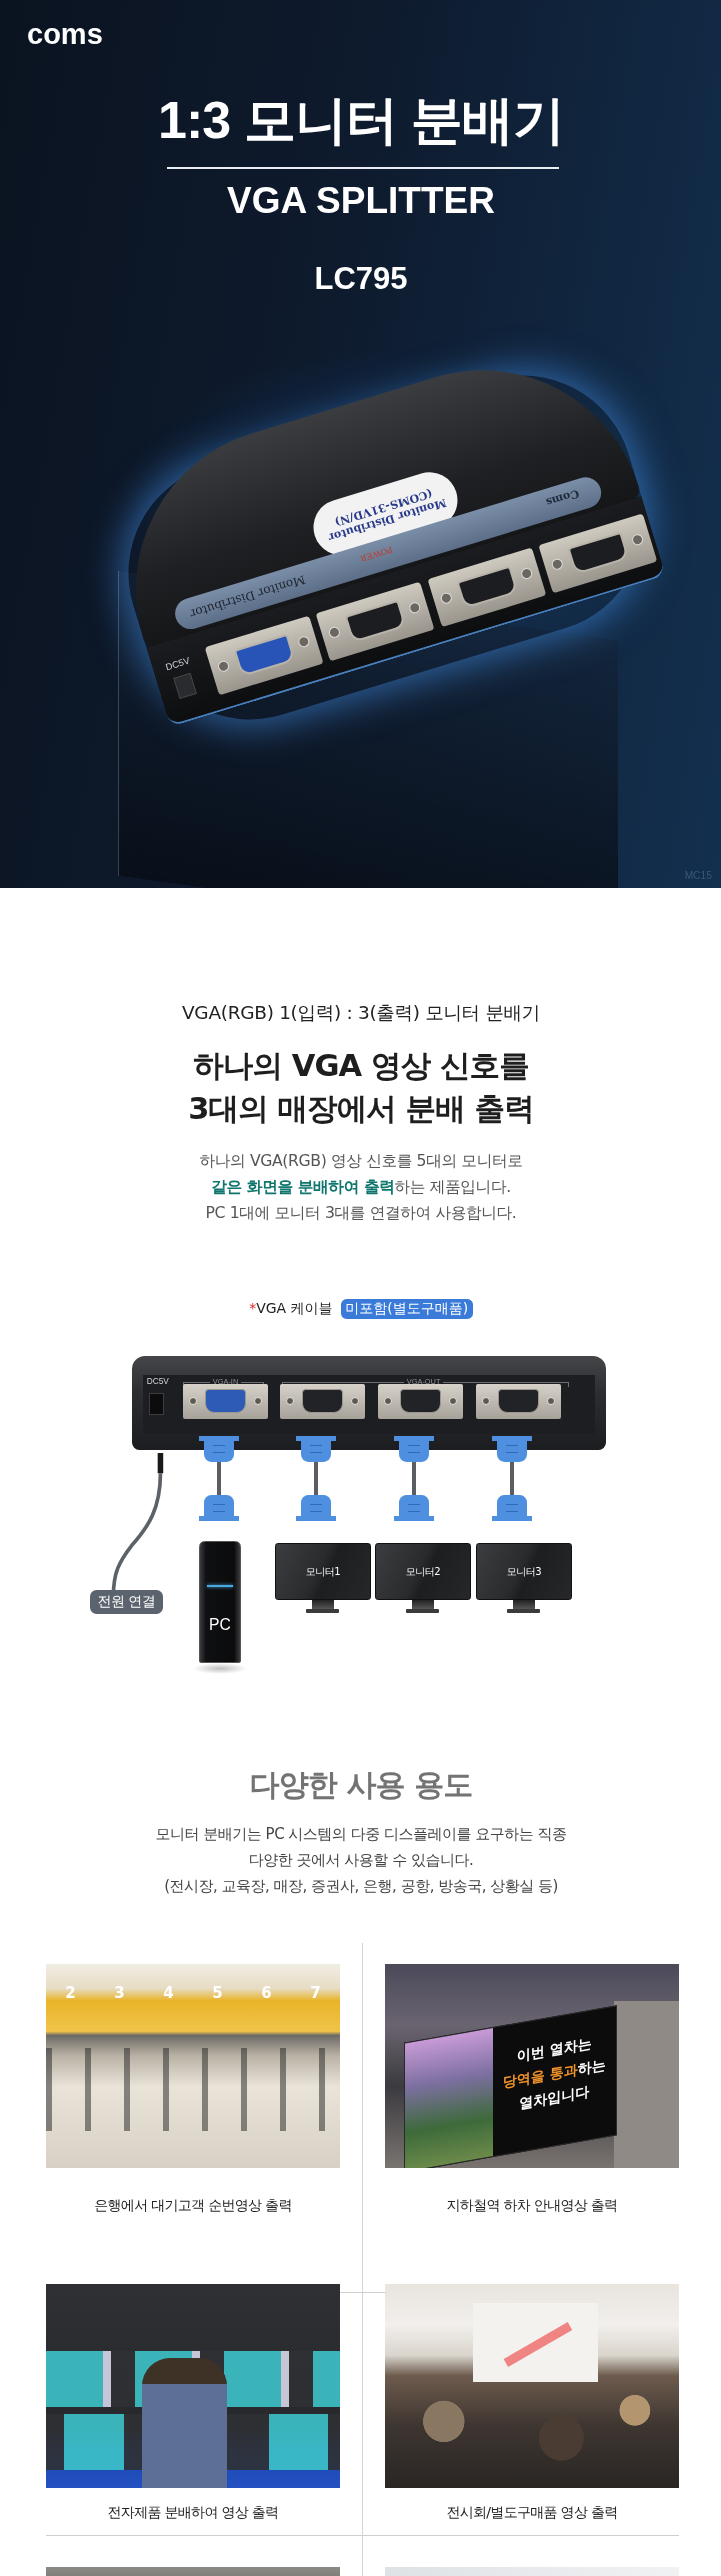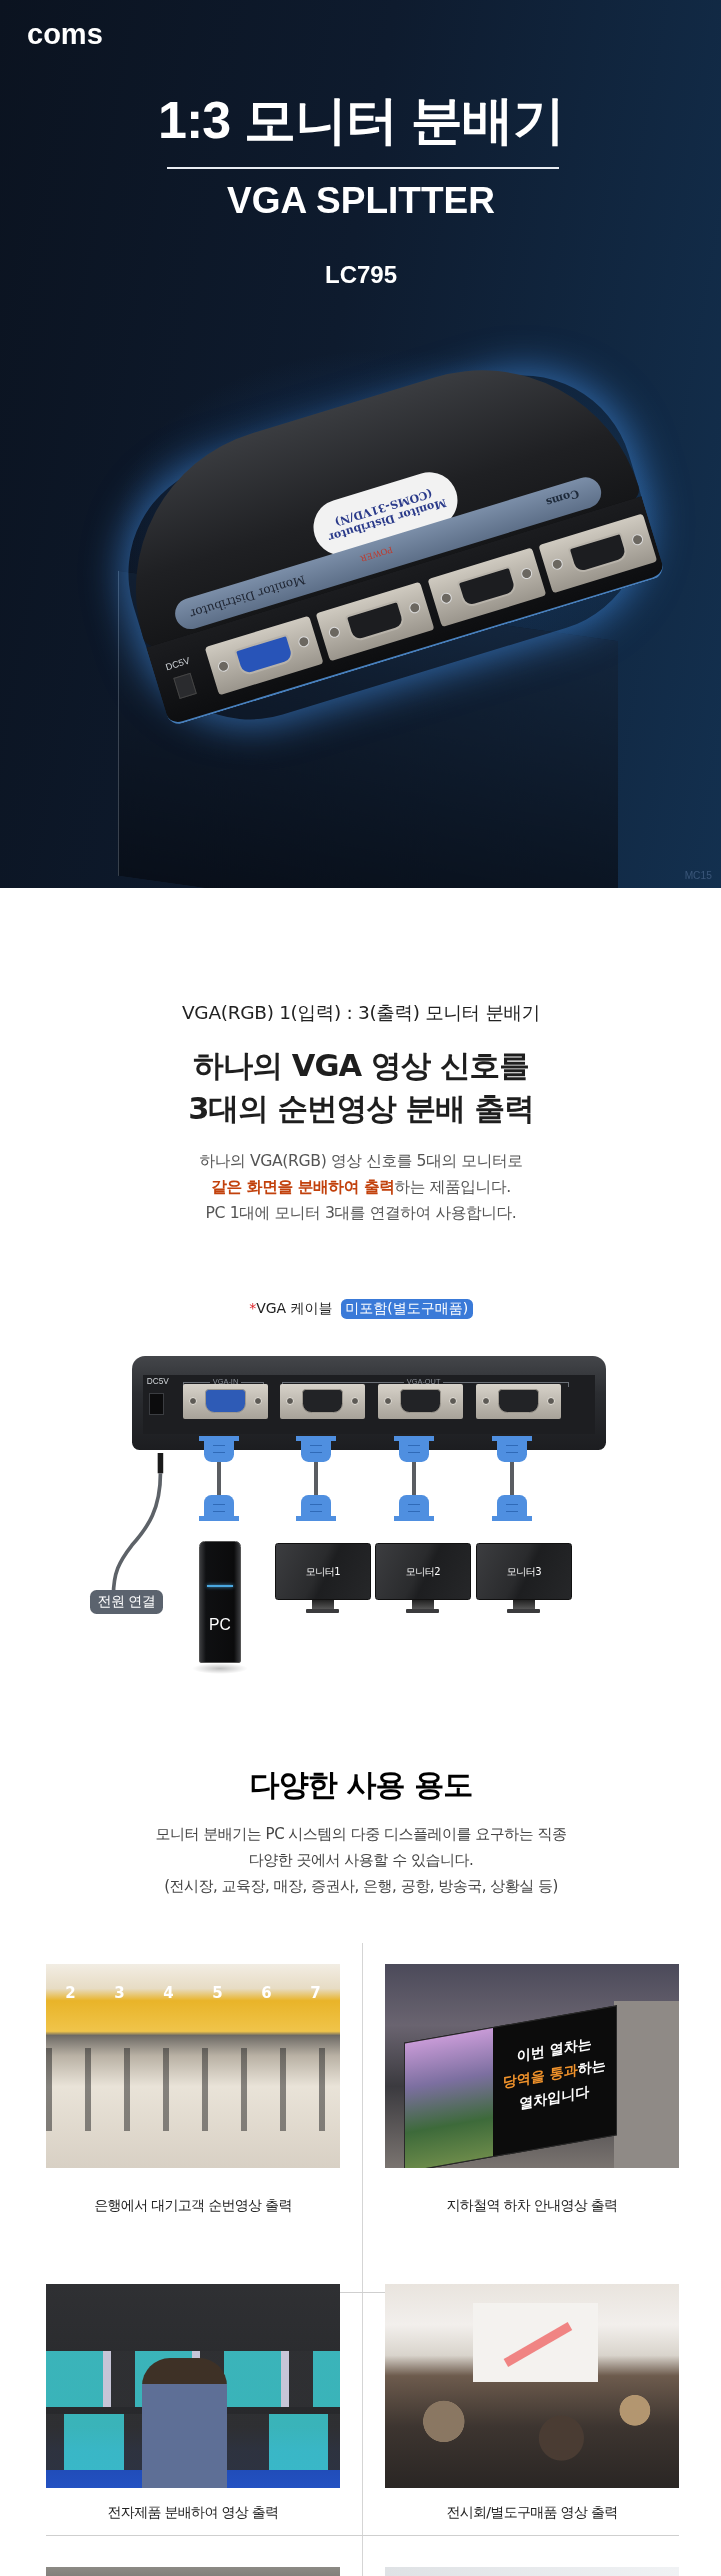--- a/index.html
+++ b/index.html
@@ -25,21 +25,21 @@
   }
   .hero .rule {
     position: absolute; left: 167px; width: 392px; top: 167px; height: 1.9px; background: #e9edf3;
   }
   .hero .subtitle {
     position: absolute; left: 0; right: 0; top: 180px; text-align: center; color: #fff;
     font-family: "Liberation Sans", sans-serif; font-weight: bold; font-size: 37px; letter-spacing: 0px;
   }
   .hero .model {
     position: absolute; left: 0; right: 0; top: 261px; text-align: center; color: #fff;
-    font-family: "Liberation Sans", sans-serif; font-weight: bold; font-size: 24px;
+    font-family: "Liberation Sans", sans-serif; font-weight: bold; font-size: 31px;
   }
   .hero .watermark {
     position: absolute; right: 10.2px; top: 870px; font-size: 10.2px; color: #3a5679;
     font-family: "Liberation Sans", sans-serif;
   }
   
   .hero .glass {
     position: absolute; left: 118px; top: 606px; width: 500px; height: 305px;
     border-left: 1.9px solid rgba(200,210,225,0.25);
     background: linear-gradient(180deg, rgba(20,35,55,0.6), rgba(8,14,24,0.9));
@@ -82,21 +82,21 @@
     background: linear-gradient(180deg, #cfcac0, #9a958c); display: flex; align-items: center; justify-content: center;
   }
   .port .screw { position: absolute; top: 18.5px; width: 11px; height: 11px; border-radius: 50%; background: #6b6760; border: 1.9px solid #ddd; }
   .port .screw.l { left: 7.4px; } .port .screw.r { right: 7.4px; }
   .port .socket { width: 56px; height: 28px; background: #1c1d20; border-radius: 3.7px 3.7px 11px 11px; border: 2.8px solid #b8b3aa; }
   .port.in .socket { background: #2854b8; }
   .intro-abs { position: absolute; left: 0; right: 0; text-align: center; }
   .intro-lead { top: 1000px; font-size: 18.5px; color: #222; letter-spacing: -0.3px; }
   .intro-heading { top: 1044px; font-size: 30.5px; font-weight: bold; color: #1e1e1e; line-height: 43px; letter-spacing: -0.9px; }
   .intro-body { top: 1148px; font-size: 15.7px; color: #555; line-height: 26px; letter-spacing: -0.4px; }
-  .intro-body b { color: #c2410c; }
+  .intro-body b { color: #0f766e; }
 
   
   .note { top: 1299px; font-size: 14px; color: #222; }
   .note .star { color: #e0262b; }
   .note .badge {
     display: inline-block; background: #3a7ad8; color: #fff; padding: 0.9px 4.6px; border-radius: 5.6px; margin-left: 3.7px;
   }
   .d-body {
     position: absolute; left: 132px; top: 1356px; width: 474px; height: 94px;
     background: linear-gradient(180deg, #44464a 0%, #2b2d31 40%, #1c1d20 100%);
@@ -145,21 +145,21 @@
   .monitor .screen {
     position: absolute; left: 0; top: 0; width: 96px; height: 57px; border-radius: 2.8px;
     background: linear-gradient(115deg, #3c3d40 0%, #2a2b2d 45%, #1d1e20 55%, #262729 100%);
     border: 0.9px solid #111; display: flex; align-items: center; justify-content: center;
   }
   .monitor .screen span { color: #fff; font-size: 10px; letter-spacing: -0.5px; }
   .monitor .stand { position: absolute; left: 37px; top: 57px; width: 22px; height: 9.3px; background: linear-gradient(180deg, #222, #555); }
   .monitor .foot { position: absolute; left: 31px; top: 66px; width: 33px; height: 3.7px; background: #3b3b3d; border-radius: 0.9px; }
 
   
-  .usage-title { top: 1765px; font-size: 30px; font-weight: bold; color: #000000; letter-spacing: -0.9px; }
+  .usage-title { top: 1765px; font-size: 30px; font-weight: bold; color: #737373; letter-spacing: -0.9px; }
   .usage-desc { top: 1821px; font-size: 15px; color: #444; line-height: 26px; letter-spacing: -0.5px; }
 
   .grid { position: absolute; left: 46px; top: 1943px; width: 633px; }
   .grid .vline { position: absolute; left: 316px; top: 0; width: 0.9px; height: 648px; background: #d5d5d5; }
   .cell { position: absolute; width: 294px; }
   .cell .photo { position: absolute; left: 0; top: 0; width: 294px; height: 204px; overflow: hidden; }
   .cell .caption { position: absolute; left: -18.5px; right: -18.5px; top: 239px; text-align: center; font-size: 14px; color: #222; letter-spacing: -0.7px; }
   .hline { position: absolute; height: 0.9px; background: #cfcfcf; }
 
   
@@ -243,21 +243,21 @@
 
   <div class="watermark">MC15</div>
 </section>
 
 <div style="position:relative; width:722px; height:1868px;">
   <div style="position:absolute; left:0; top:-888px; width:722px; height:2576px;">
 
     <div class="intro-abs intro-lead">VGA(RGB) 1(입력) : 3(출력) 모니터 분배기</div>
     <div class="intro-abs intro-heading">
       <div>하나의 VGA 영상 신호를</div>
-      <div>3대의 순번영상 분배 출력</div>
+      <div>3대의 매장에서 분배 출력</div>
     </div>
     <div class="intro-abs intro-body">
       <div>하나의 VGA(RGB) 영상 신호를 5대의 모니터로</div>
       <div><b>같은 화면을 분배하여 출력</b><span>하는 제품입니다.</span></div>
       <div>PC 1대에 모니터 3대를 연결하여 사용합니다.</div>
     </div>
 
     <div class="intro-abs note">
       <span class="star">*</span><span>VGA 케이블</span>
       <span class="badge">미포함(별도구매품)</span>

